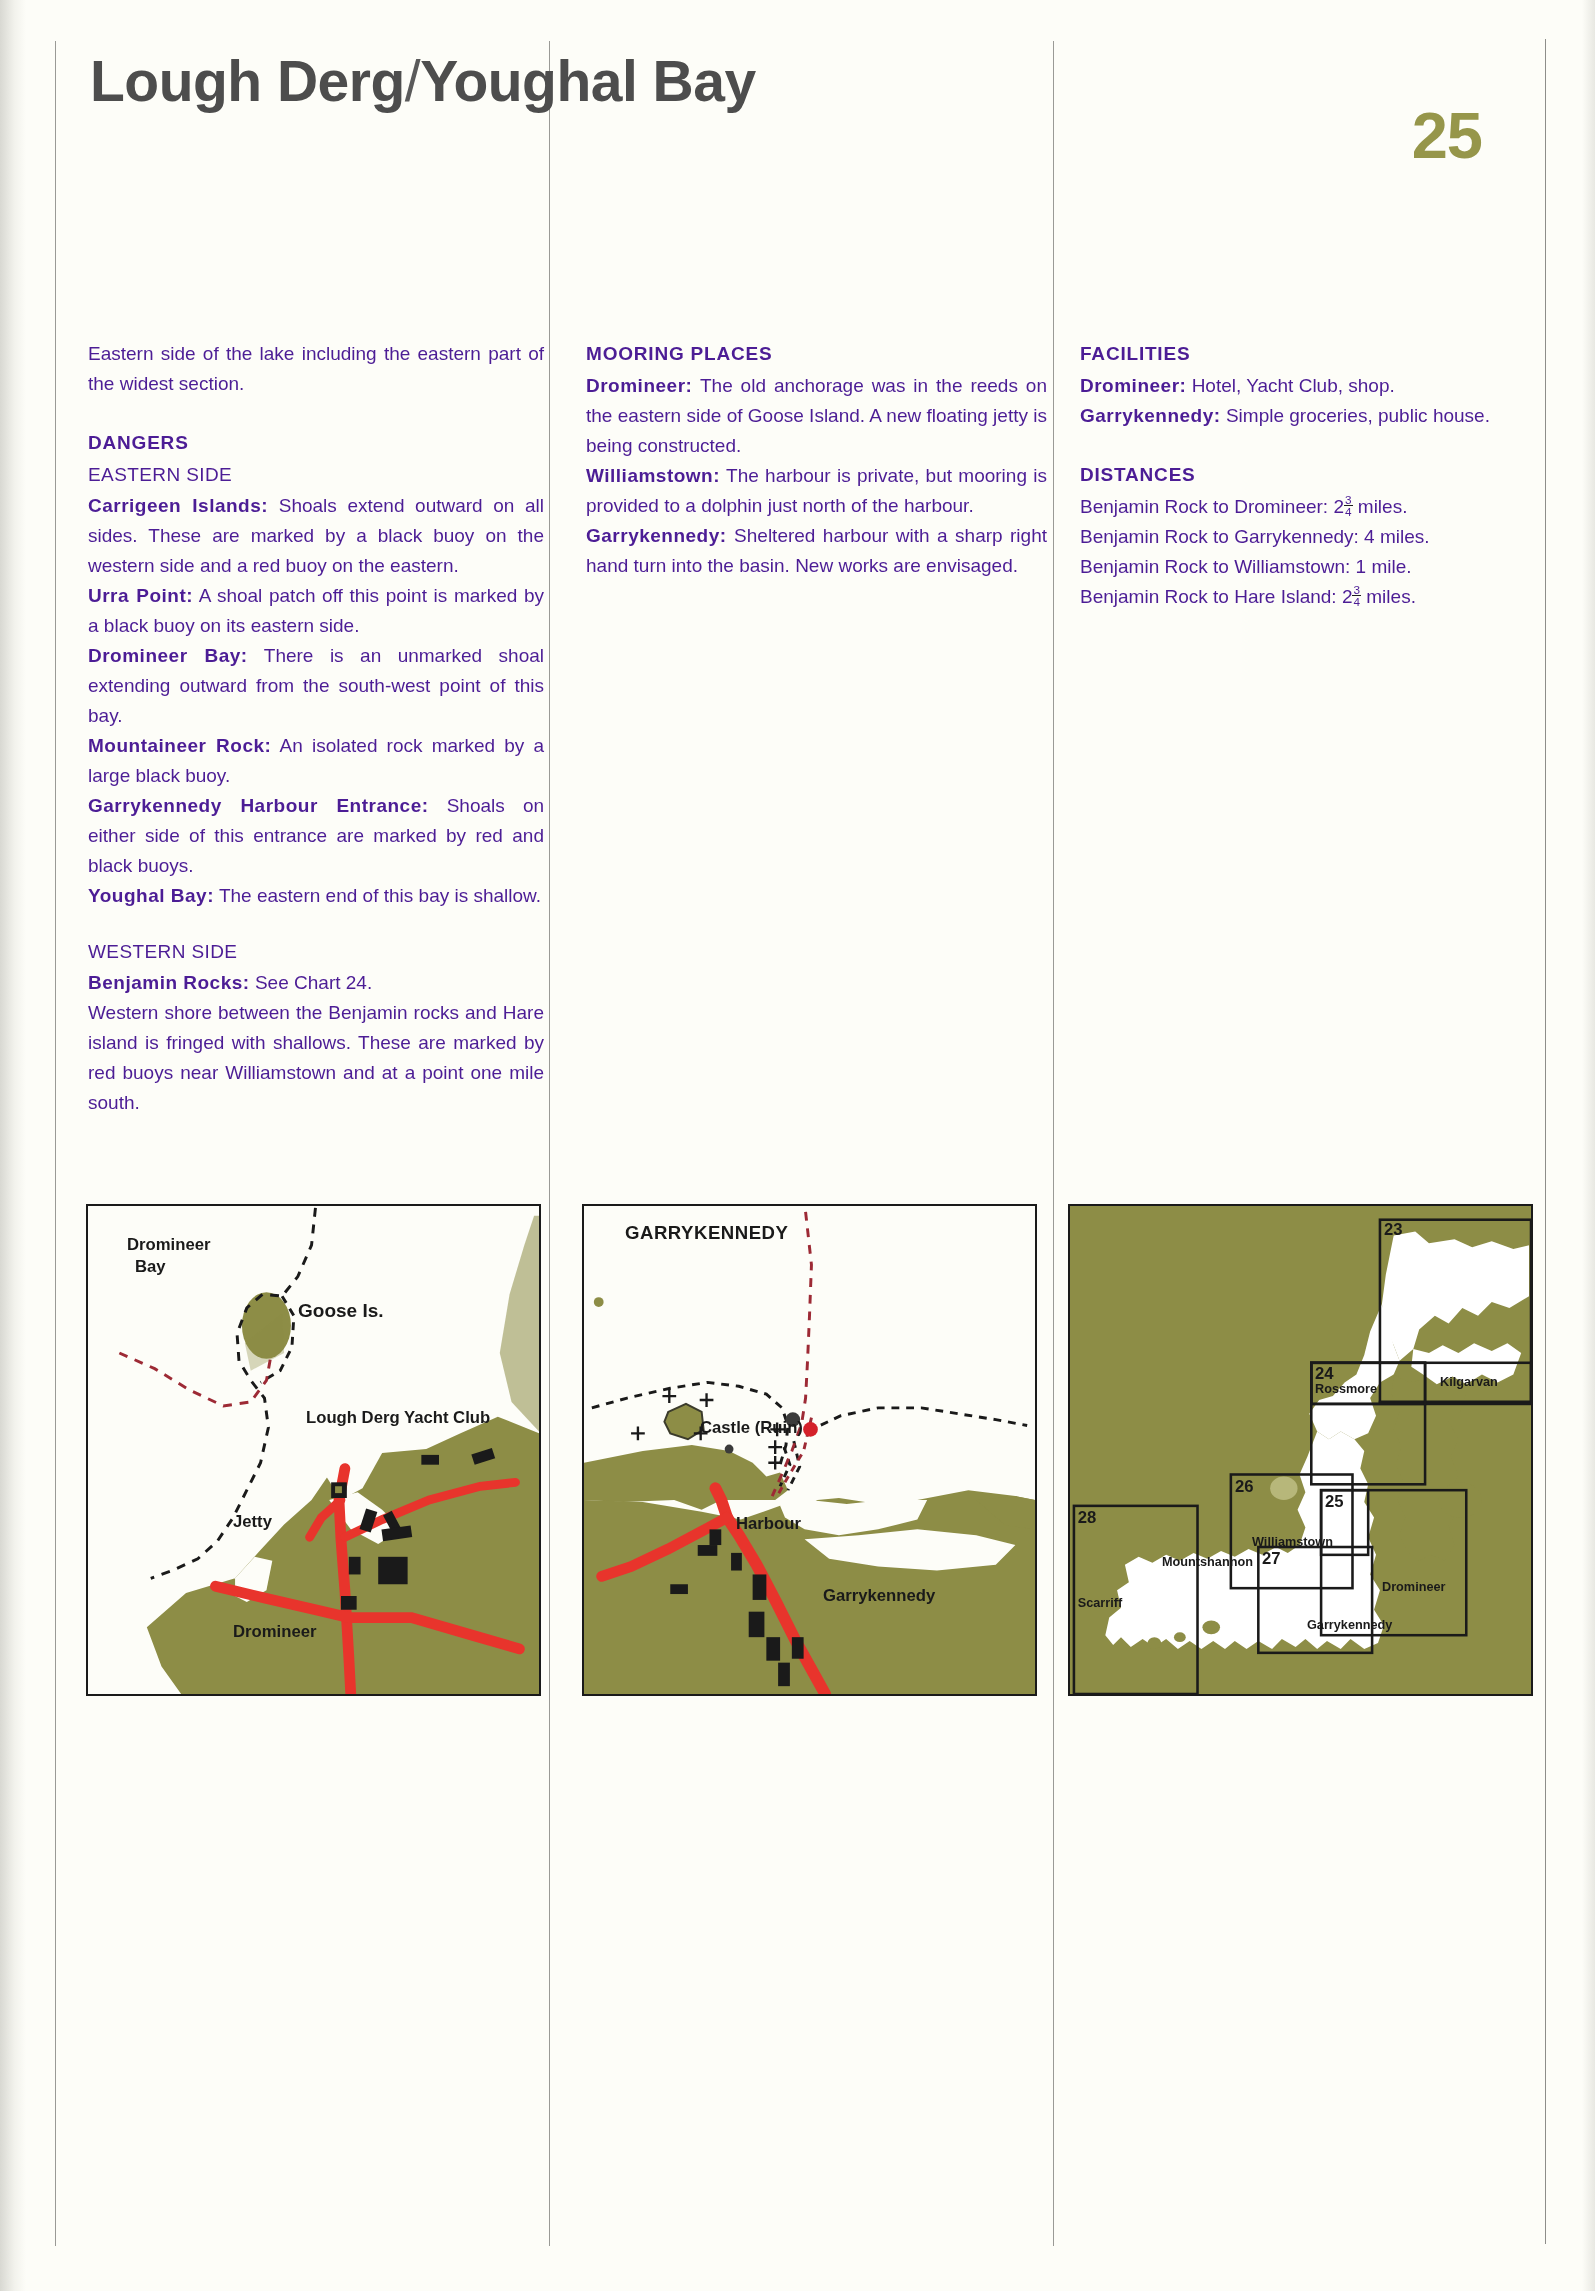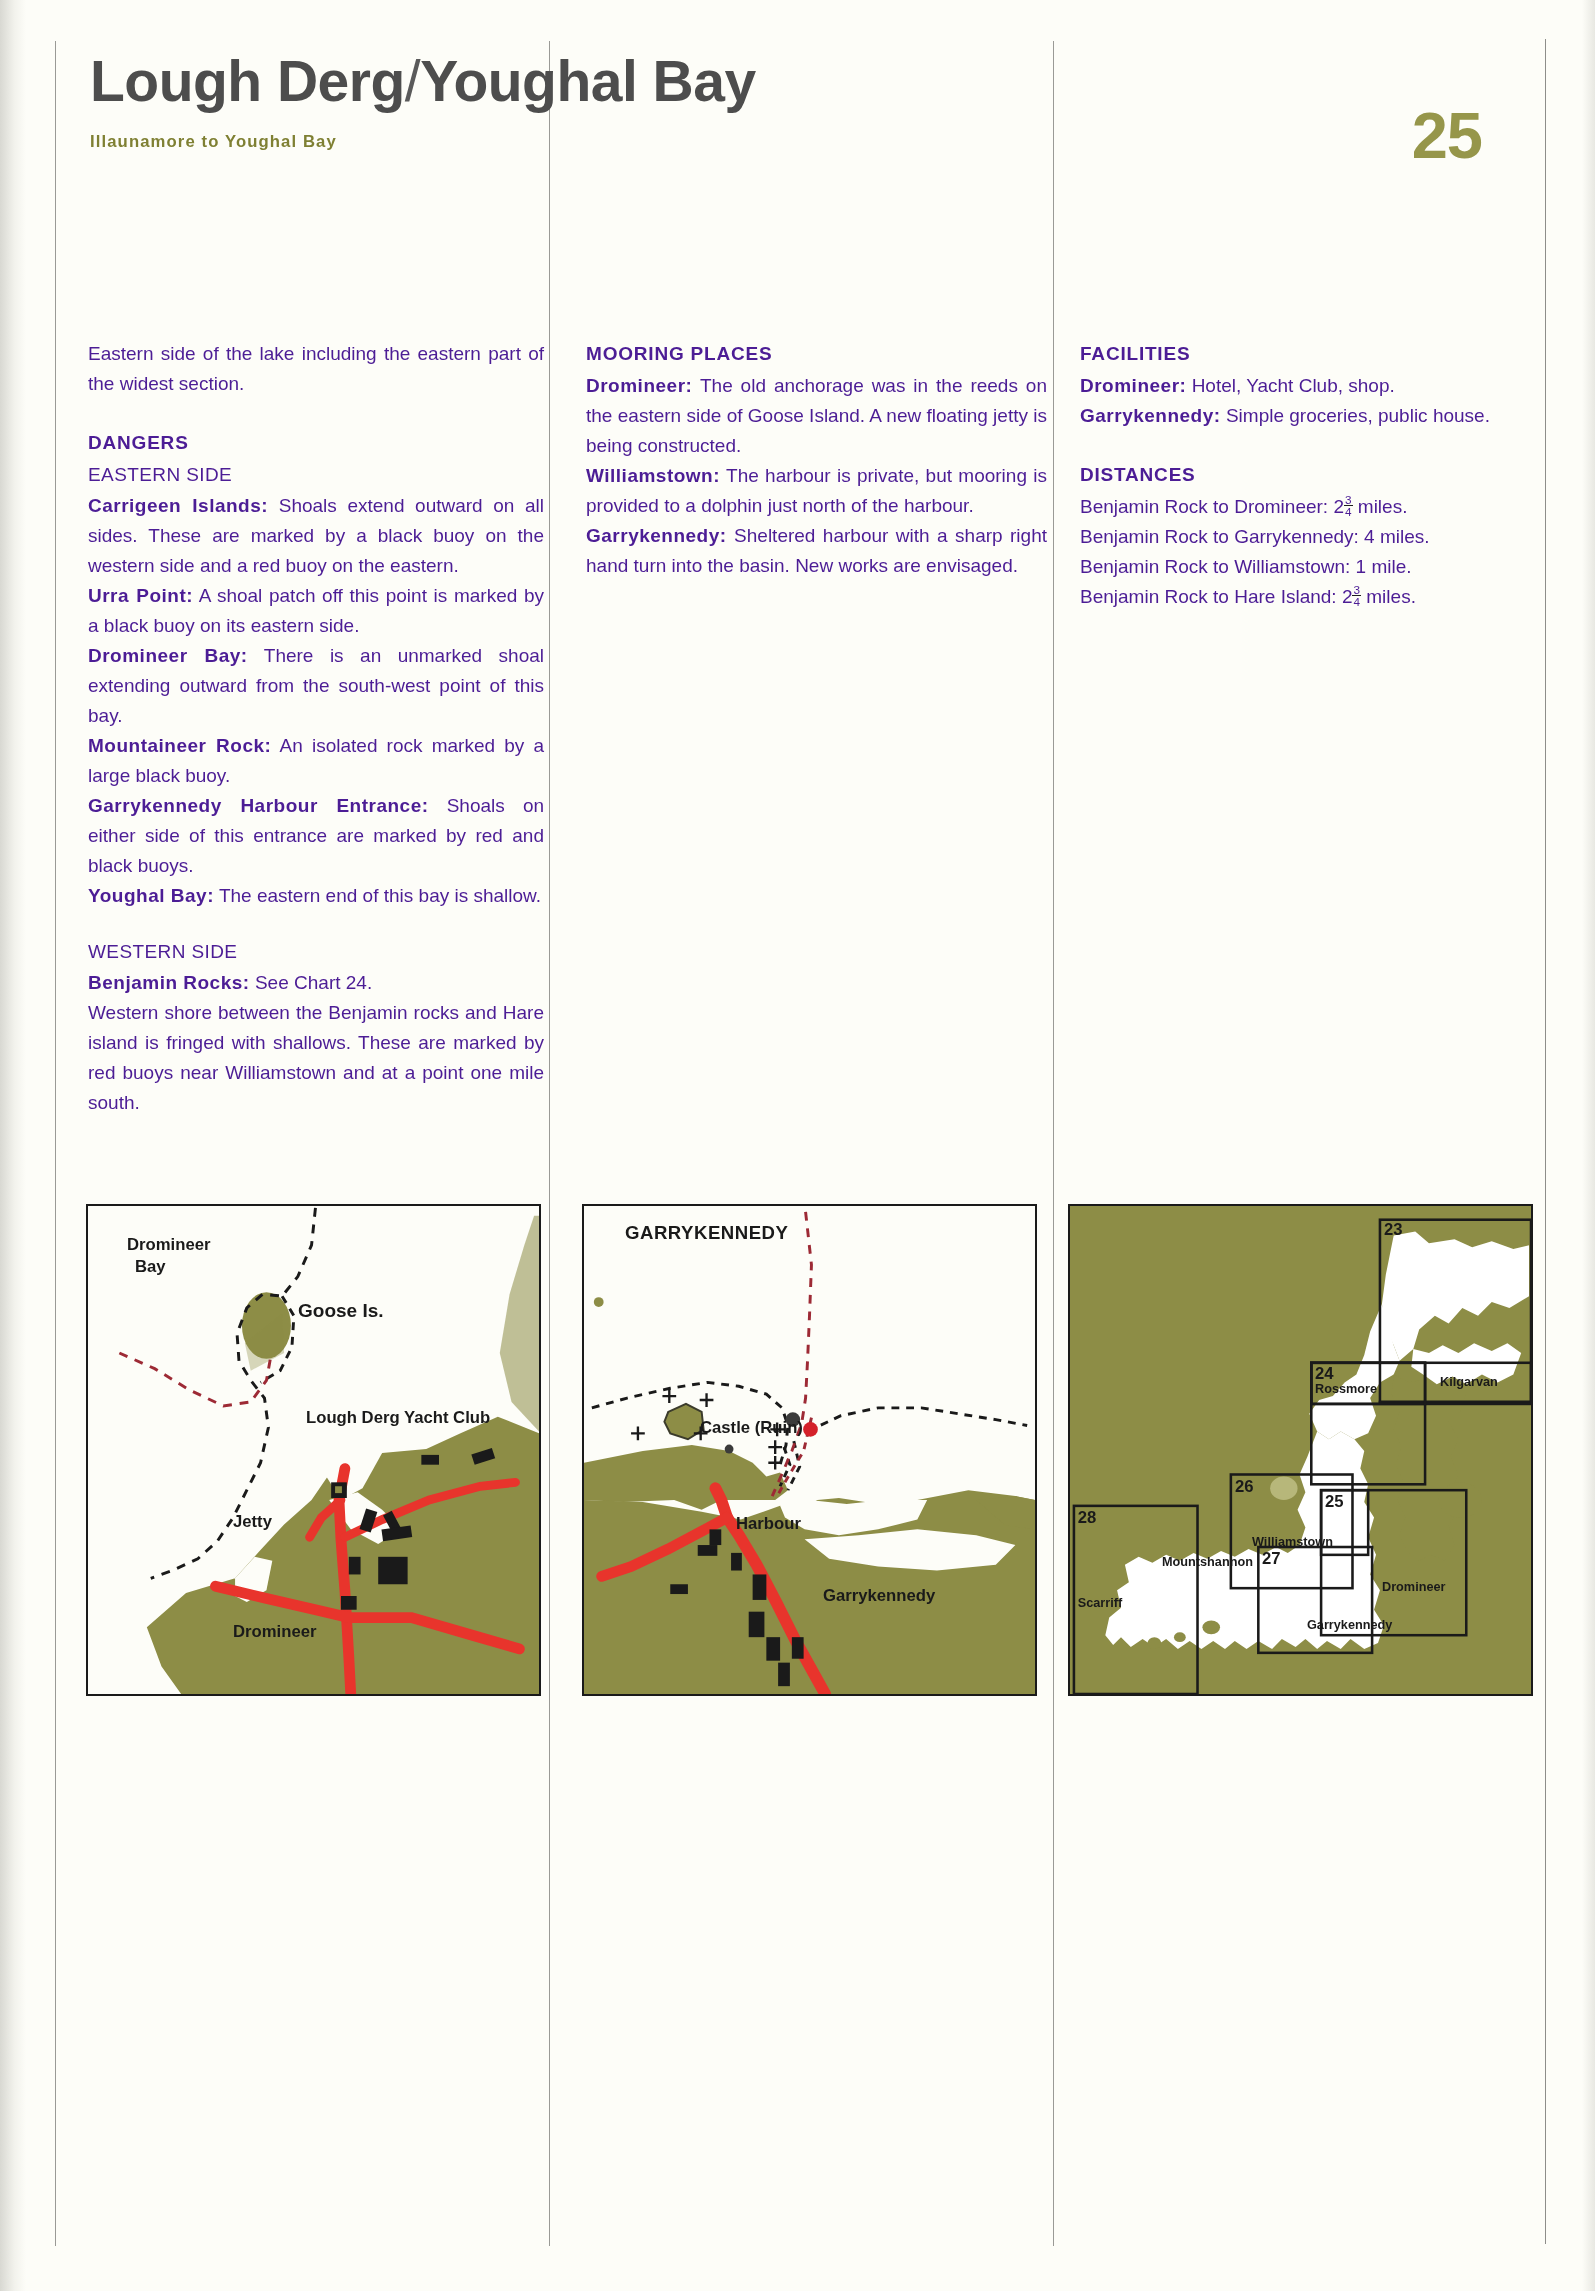--- a/index.html
+++ b/index.html
@@ -88,21 +88,20 @@
   <div class="scan-edge-left"></div>
   <div class="scan-edge-right"></div>
 
   <div class="vrule r1"></div>
   <div class="vrule r2"></div>
   <div class="vrule r3"></div>
   <div class="vrule r4"></div>
 
   <div class="header">
     <div class="title"><span>Lough Derg</span><span class="slash">/</span><span>Youghal Bay</span></div>
-    <div class="subtitle">Illaunamore to Youghal Bay</div>
     <div class="pagenum">25</div>
   </div>
 
   <div class="cols">
 
     <div class="col c1">
       <p class="para just">Eastern side of the lake including the eastern part of the widest section.</p>
 
       <div class="sec-head">DANGERS</div>
       <div class="sub-head">EASTERN SIDE</div>

